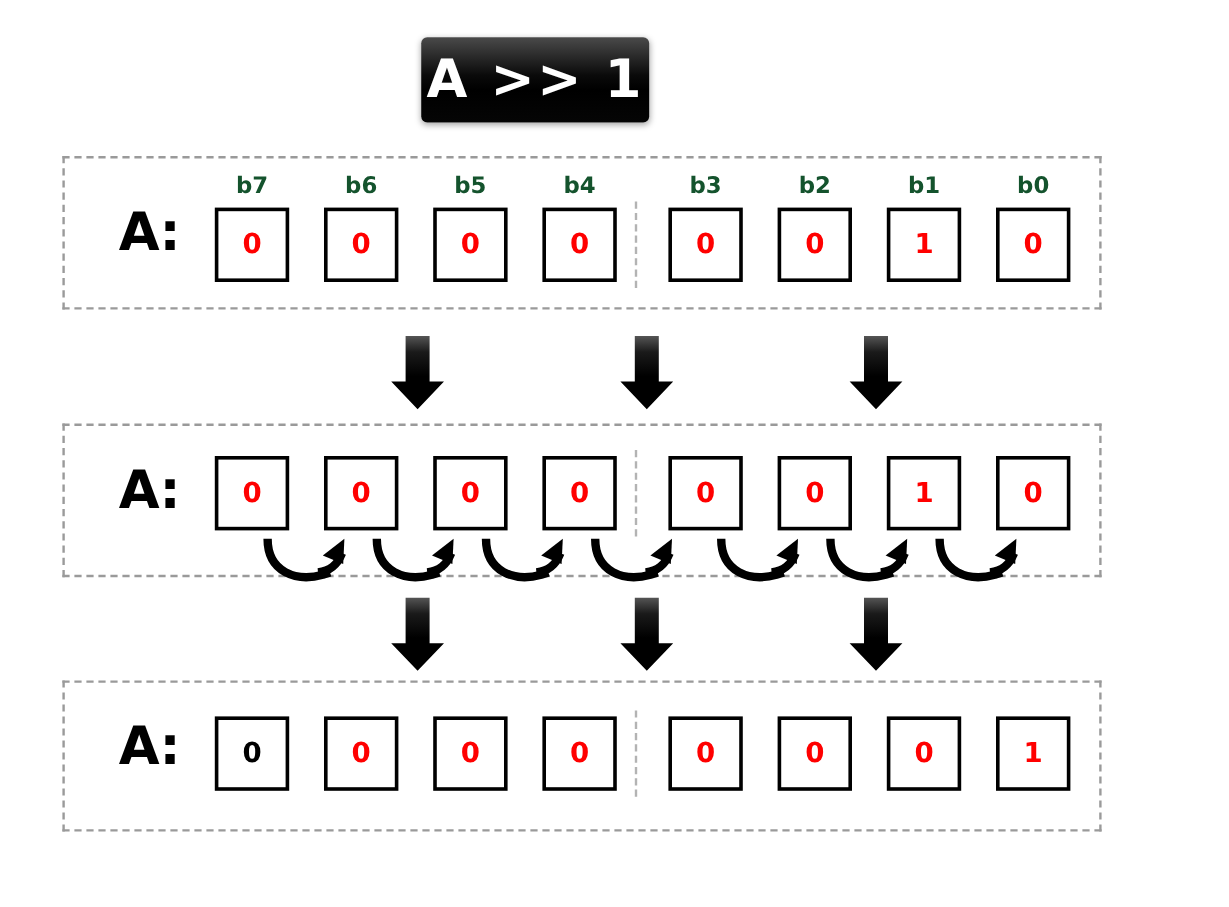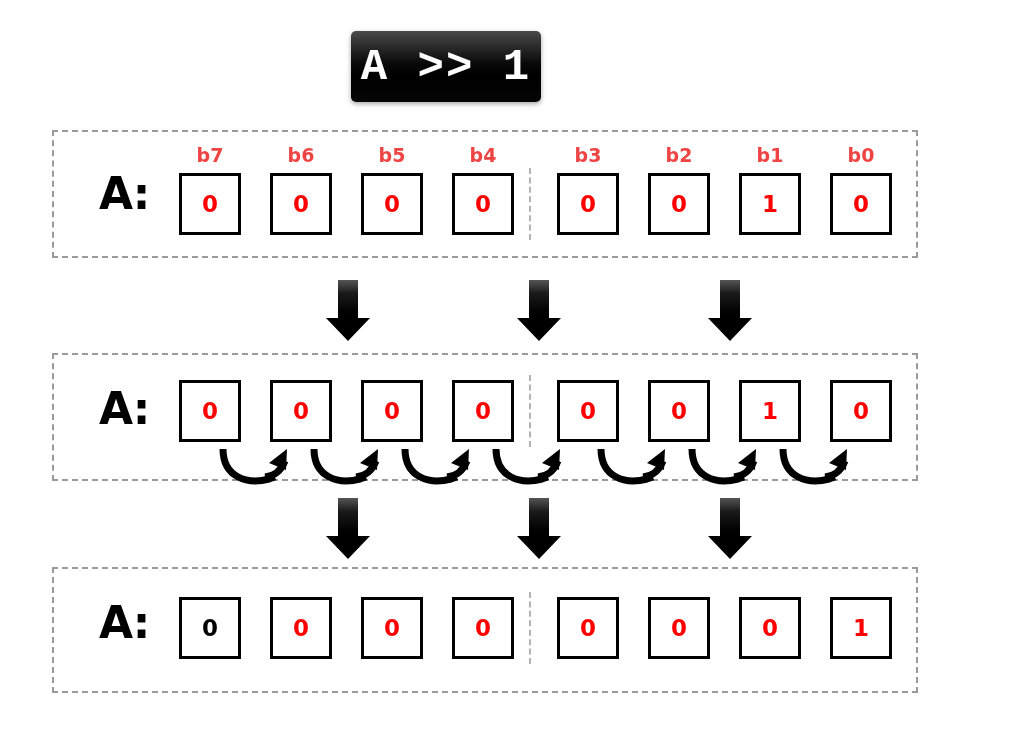--- a/index.html
+++ b/index.html
@@ -31,21 +31,20 @@
     align-items: center;
     justify-content: center;
   }
   .title-badge .title-text {
     color: #ffffff;
     font-size: 44px;
     font-weight: bold;
     letter-spacing: 2px;
     line-height: 1;
     white-space: nowrap;
-    font-family: Liberation Mono, monospace;
   }
 
   
   .row-box {
     position: absolute;
     left: 52px;
     width: 866px;
     border: 2px dashed #9a9a9a;
     box-sizing: border-box;
     background: transparent;
@@ -81,21 +80,21 @@
     width: 62px;
   }
   .bit-label {
     position: absolute;
     top: 0;
     left: 0;
     width: 62px;
     text-align: center;
     font-size: 19px;
     font-weight: bold;
-    color: #ef4444;
+    color: #14532d;
     line-height: 1;
   }
   .bit-cell {
     position: absolute;
     left: 0;
     width: 62px;
     height: 62px;
     border: 3px solid #000000;
     box-sizing: border-box;
     background: #ffffff;

